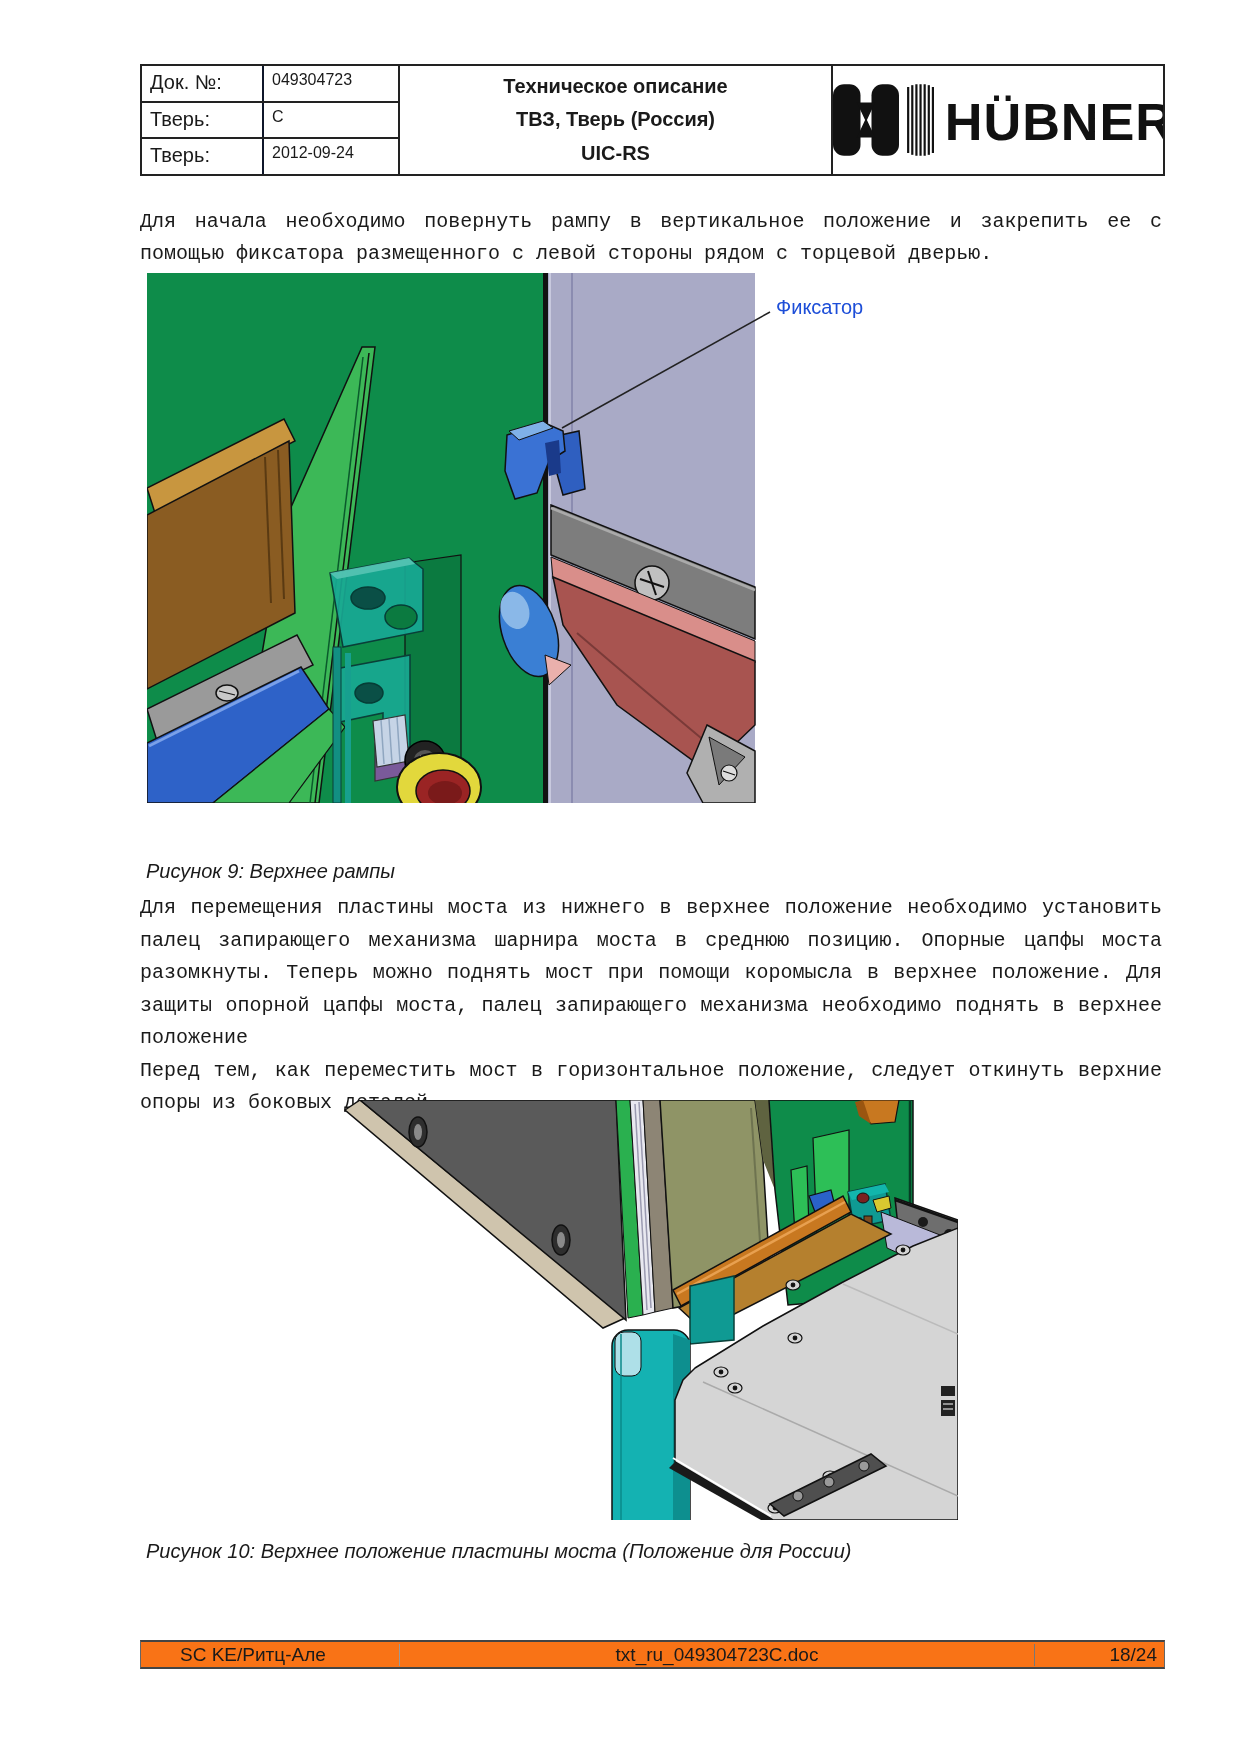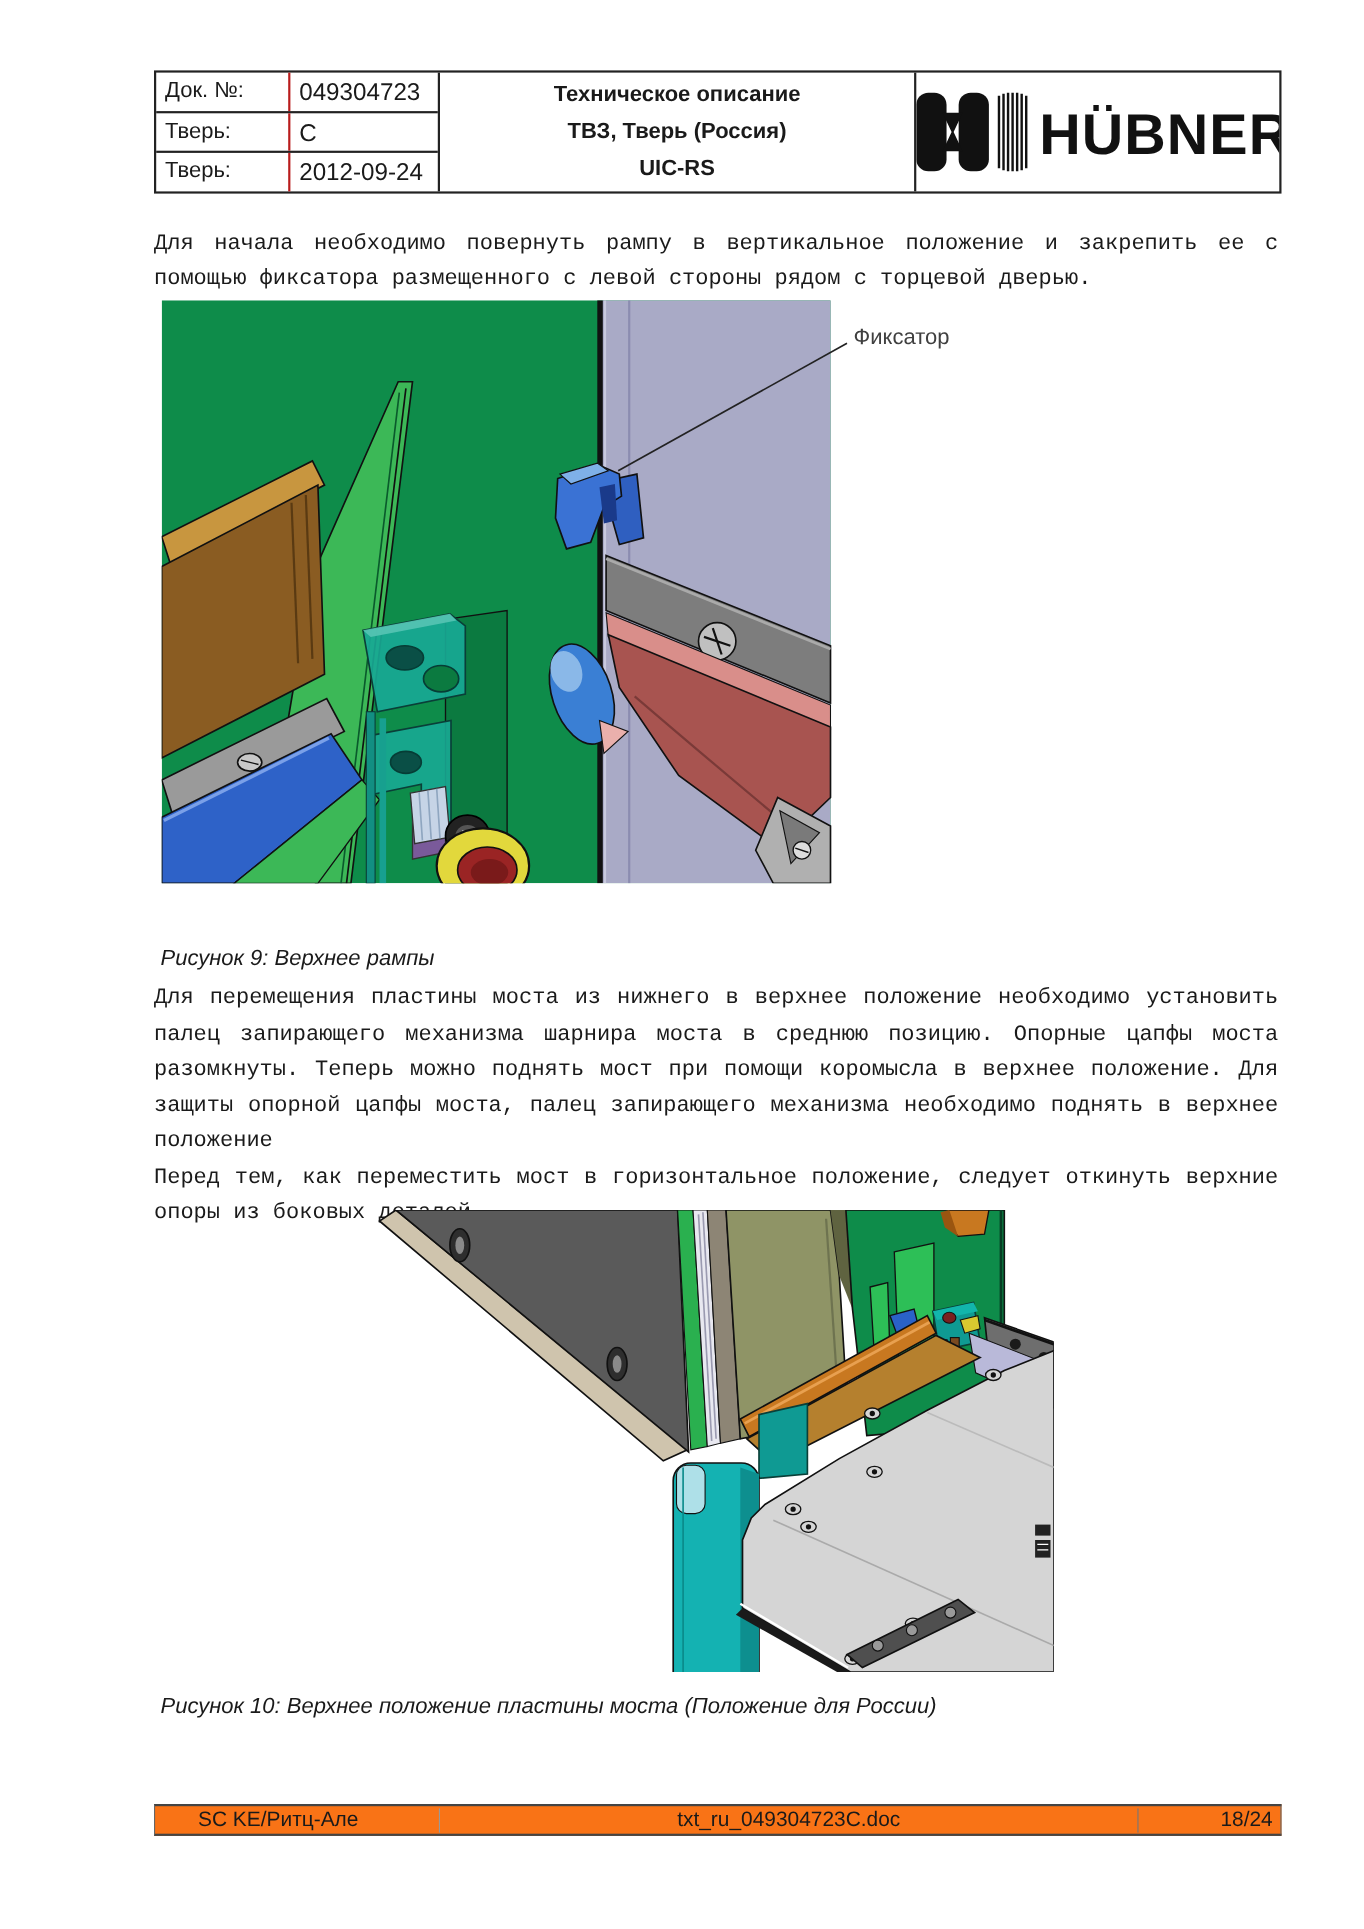--- a/index.html
+++ b/index.html
@@ -5,33 +5,33 @@
   html,body{margin:0;padding:0;background:#e8e8e8;}
   .page{position:relative;width:1240px;height:1754px;background:#ffffff;
         font-family:"Liberation Sans","DejaVu Sans",sans-serif;color:#1a1a1a;overflow:hidden;}
 
   
   .header{position:absolute;left:140px;top:64px;width:1025px;height:112px;display:flex;
           border:2px solid #222;box-sizing:border-box;background:#fff;}
   .h-info{width:258px;border-right:2px solid #222;display:flex;flex-direction:column;box-sizing:border-box;}
   .h-row{flex:1;display:flex;border-bottom:2px solid #222;box-sizing:border-box;}
   .h-row:last-child{border-bottom:none;}
-  .h-label{width:122px;border-right:2px solid #b91c1c;padding:5px 2px 0 8px;font-size:20px;box-sizing:border-box;}
-  .h-value{flex:1;padding:5px 2px 0 8px;font-size:22px;box-sizing:border-box;}
+  .h-label{width:122px;border-right:2px solid #0f172a;padding:5px 2px 0 8px;font-size:20px;box-sizing:border-box;}
+  .h-value{flex:1;padding:5px 2px 0 8px;font-size:16px;box-sizing:border-box;}
   .h-title{flex:1;border-right:2px solid #222;display:flex;flex-direction:column;justify-content:space-around;
            align-items:center;text-align:center;font-weight:bold;font-size:20px;padding:4px 0;box-sizing:border-box;}
   .h-logo{width:330px;display:flex;align-items:center;justify-content:center;}
 
   
   .bodytext{position:absolute;left:140px;width:1022px;font-size:20px;line-height:32px;text-align:justify;}
   .bodytext p{margin:0;font-family:Liberation Mono, monospace;}
   .caption{position:absolute;left:146px;font-size:20px;font-style:italic;color:#1a1a1a;}
 
   .fig{position:absolute;}
-  .callout{position:absolute;left:776px;top:296px;font-size:20px;color:#404040;}
+  .callout{position:absolute;left:776px;top:296px;font-size:20px;color:#1d4ed8;}
 
   
   .footer{position:absolute;left:140px;top:1640px;width:1025px;height:29px;display:flex;align-items:center;
           border-top:2px solid #444;border-bottom:2px solid #444;border-left:1px solid #666;border-right:1px solid #666;
           font-size:19px;box-sizing:border-box;background:#f97316;padding-left:32px;}
   .f-left{width:226px;padding-left:7px;box-sizing:border-box;}
   .f-center{flex:1;text-align:center;border-left:1px solid #999;box-sizing:border-box;}
   .f-right{width:130px;text-align:right;padding-right:7px;border-left:1px solid #777;box-sizing:border-box;}
 
   svg text{font-family:"Liberation Sans","DejaVu Sans",sans-serif;}

